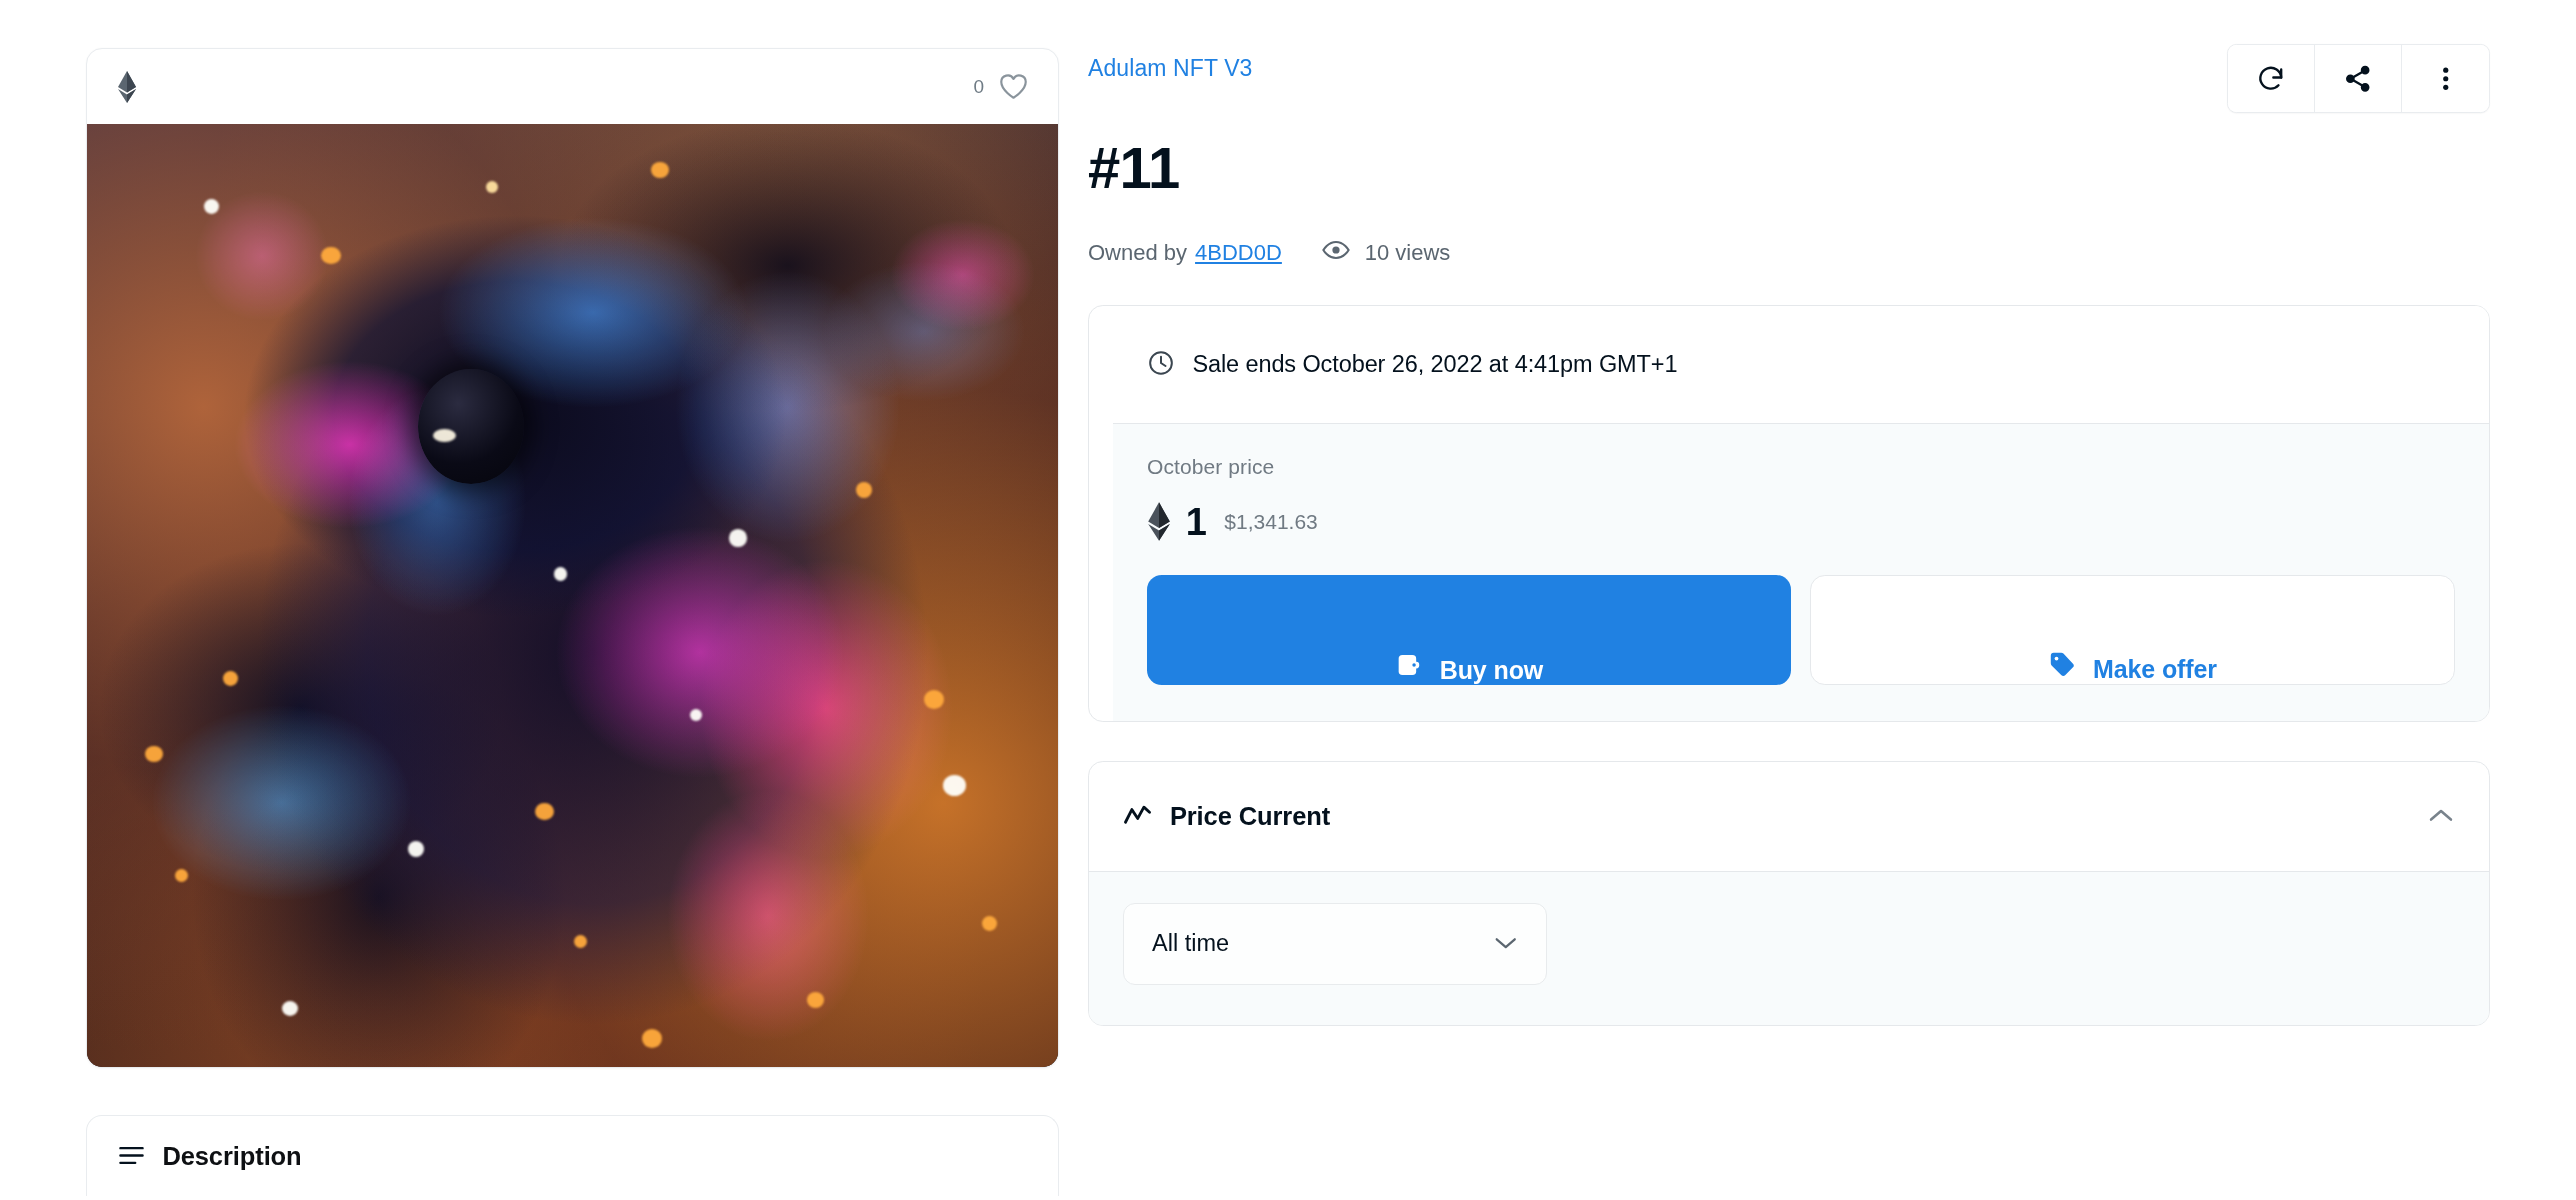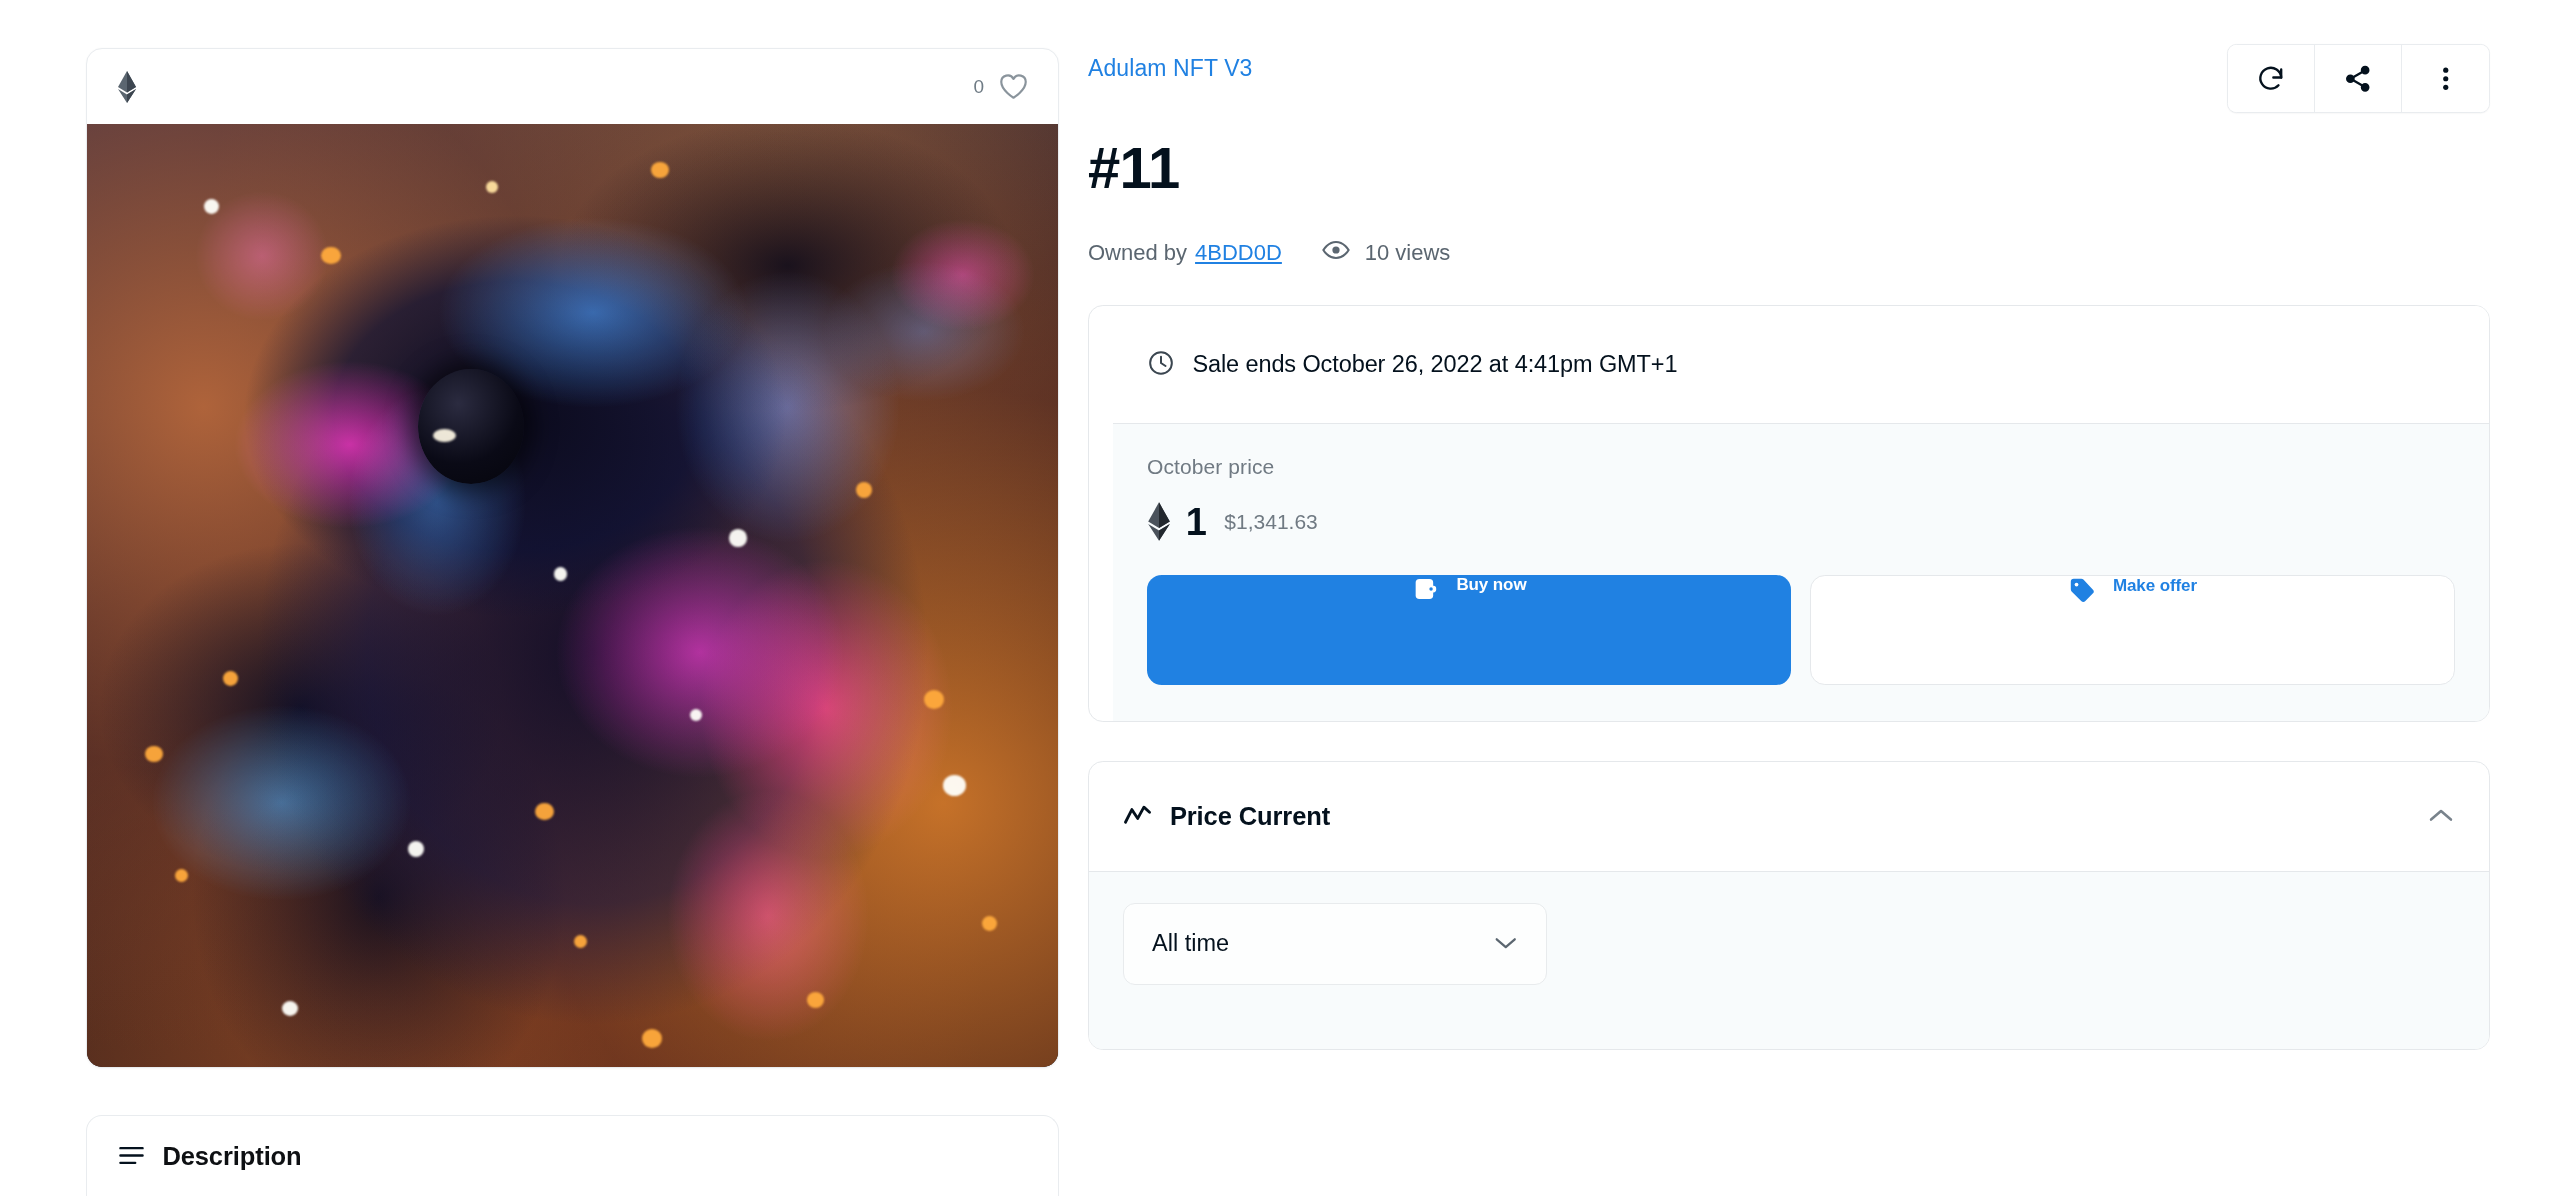--- a/index.html
+++ b/index.html
@@ -276,24 +276,24 @@
   .cta-row {
     display: flex;
     gap: 19px;
     margin-top: 32px;
   }
   .btn {
     flex: 1;
     height: 110px;
     border-radius: 14.8px;
     display: flex;
-    align-items: flex-start;
+    align-items: flex-end;
     justify-content: center;
     gap: 17.4px;
-    font-size: 17px;
+    font-size: 25px;
     font-weight: 700;
     cursor: pointer;
     letter-spacing: -0.1px;
   }
   .btn-primary {
     background: #2081e2;
     color: #ffffff;
     border: none;
   }
   .btn-secondary {
@@ -325,21 +325,21 @@
     gap: 17.4px;
   }
   .ph-title {
     font-size: 25.5px;
     font-weight: 700;
     color: #04111d;
     letter-spacing: -0.1px;
   }
   .ph-body {
     background: #f8fbfc;
-    padding: 31px 34px 64px 34px;
+    padding: 31px 34px 40px 34px;
     min-height: 134px;
   }
   .select-box {
     width: 424px;
     height: 82px;
     border: 1.3px solid #e8ebed;
     border-radius: 12px;
     background: #fdfefe;
     display: flex;
     align-items: center;

